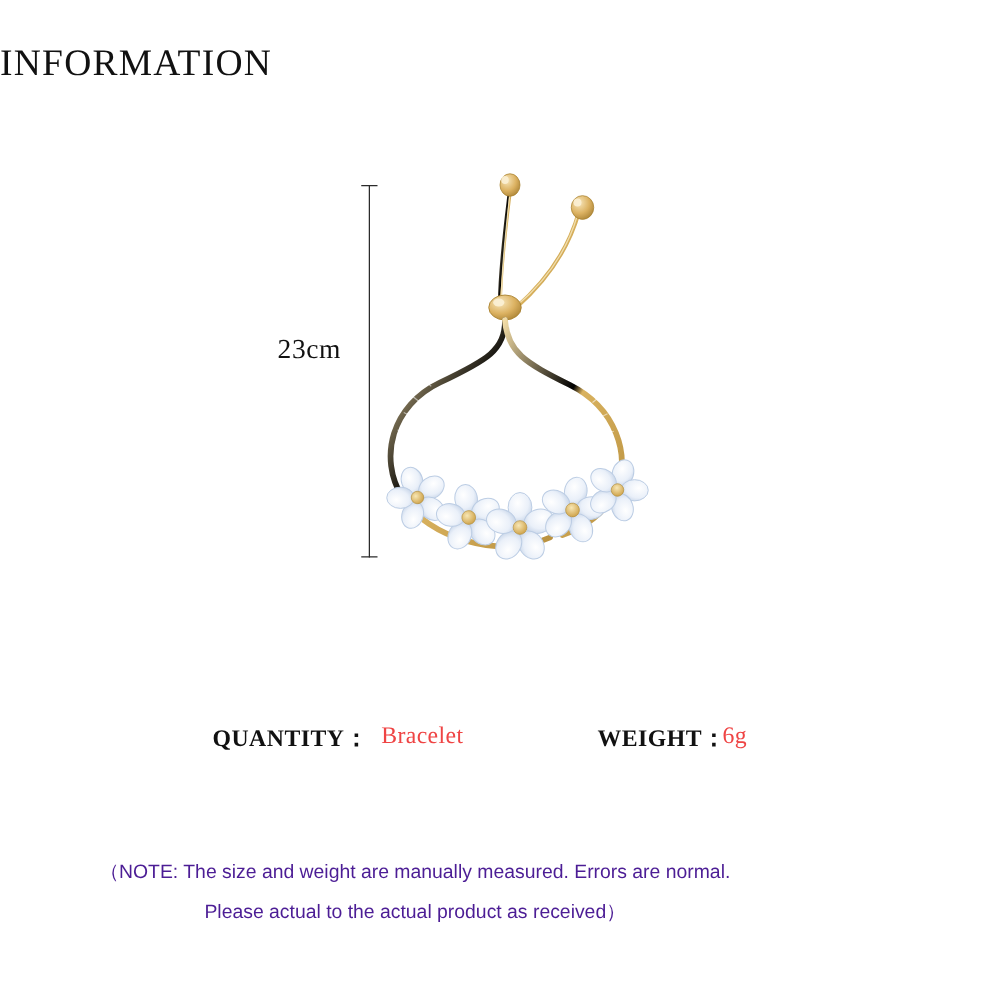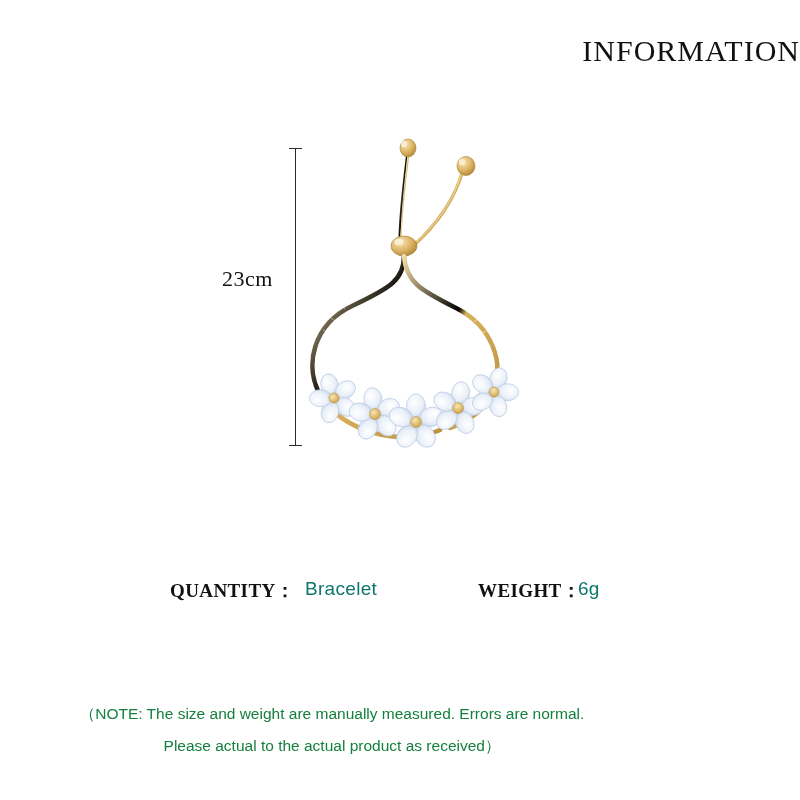--- a/index.html
+++ b/index.html
@@ -21,21 +21,21 @@
     width: 800px;
     height: 800px;
   }
 
   
   .title {
     position: absolute;
     top: 34px;
     left: 0;
     width: 800px;
-    text-align: right;
+    text-align: left;
     font-size: 30px;
     letter-spacing: 1px;
     font-family: "Liberation Serif", serif;
     color: #111111;
   }
 
   
   .measure {
     position: absolute;
     left: 289px;
@@ -94,43 +94,42 @@
     font-size: 19px;
     margin-left: 12px;
   }
   .spec-key {
     font-family: "Liberation Serif", serif;
     font-weight: bold;
     letter-spacing: 0.4px;
     color: #111111;
   }
   .spec-val {
-    font-family: Liberation Sans, sans-serif;
-    color: #0f766e;
+    font-family: Liberation Serif, serif;
+    color: #ef4444;
     letter-spacing: 0.3px;
   }
   .quantity-key { position: absolute; left: 158px; top: 6px; }
   .quantity-val { position: absolute; left: 293px; top: 6px; }
   .weight-key   { position: absolute; left: 466px; top: 6px; }
   .weight-val   { position: absolute; left: 566px; top: 6px; text-align: center; }
   .material-key { position: absolute; left: 158px; top: 49px; }
   .material-val { position: absolute; left: 293px; top: 49px; }
 
   
   .note {
     position: absolute;
     left: 0;
     top: 682px;
     width: 664px;
     text-align: center;
     font-family: "Liberation Sans", sans-serif;
     font-size: 15.5px;
-    color: #15803d;
+    color: #4c1d95;
     line-height: 32px;
-    margin-top: 16px;
   }
   .note .line2 { display: block; }
 </style>
 </head>
 <body>
 
 <div class="page">
 
   <div class="title">INFORMATION</div>
 

